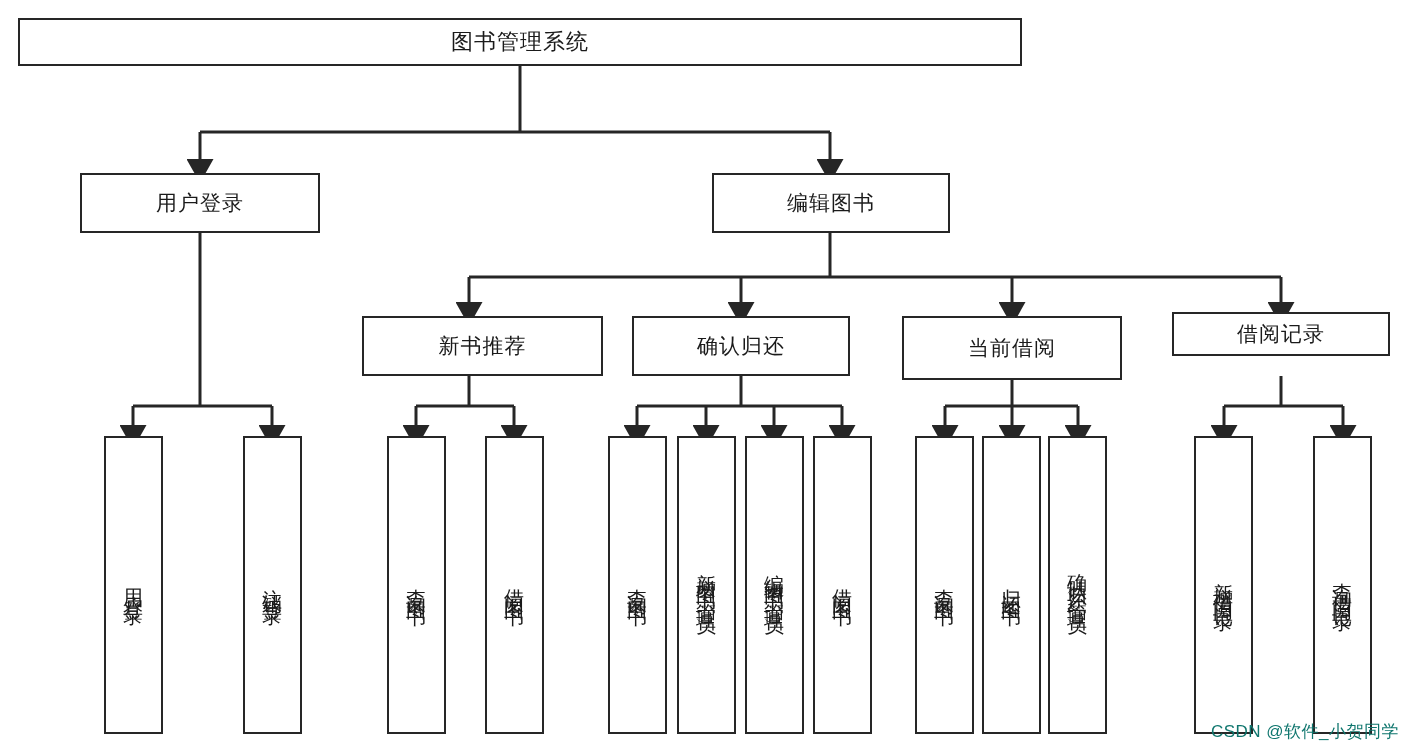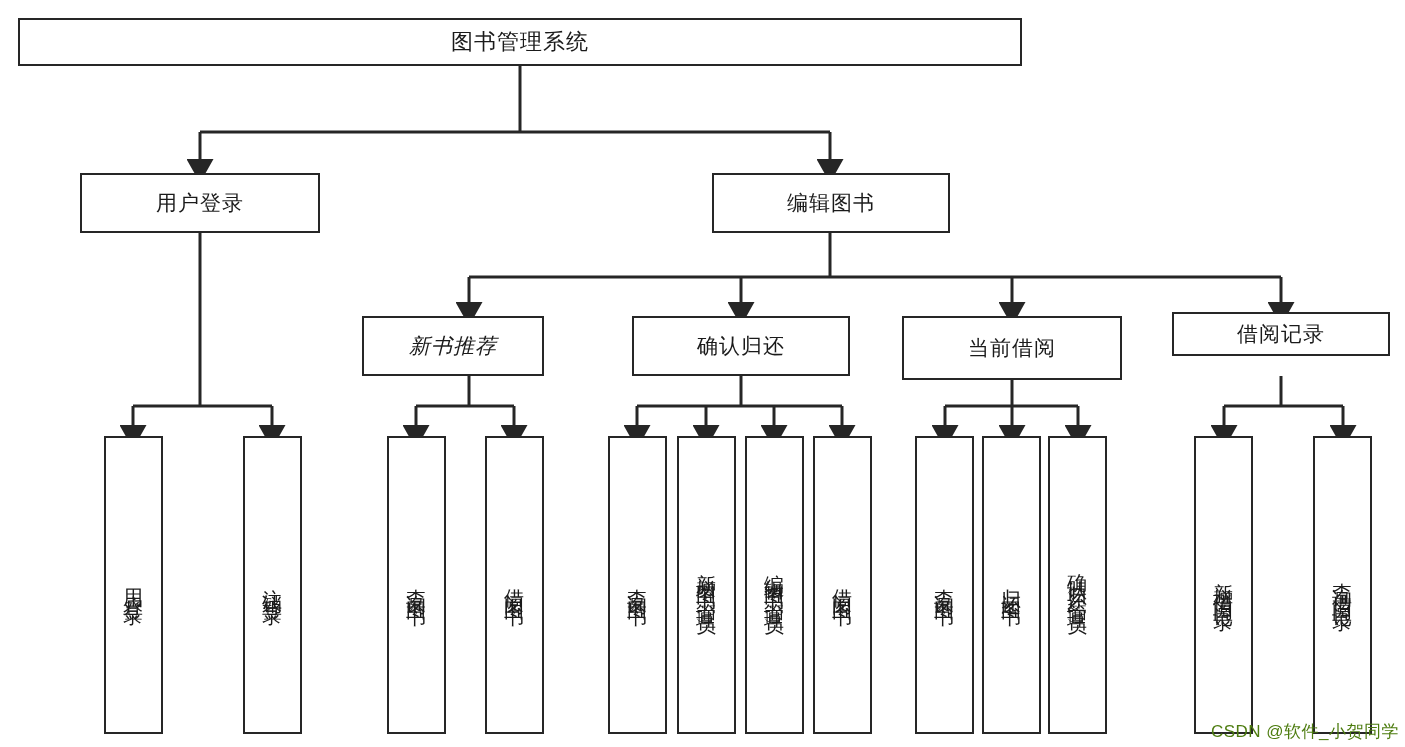--- a/index.html
+++ b/index.html
@@ -55,21 +55,21 @@
     letter-spacing: 6px;
     line-height: 1;
     white-space: nowrap;
     text-align: center;
   }
   .watermark {
     position: absolute;
     right: 6px;
     bottom: 4px;
     font-size: 17px;
-    color: #4d7c0f;
+    color: #0f766e;
     white-space: nowrap;
     letter-spacing: 0.5px;
     margin-left: 27px;
   }
 </style>
 </head>
 <body>
 
 <div id="canvas">
 
@@ -153,21 +153,21 @@
     <span>图书管理系统</span>
   </div>
 
   <div class="node horiz" style="left:80px; top:173px; width:240px; height:60px;">
     <span>用户登录</span>
   </div>
   <div class="node horiz" style="left:712px; top:173px; width:238px; height:60px;">
     <span>编辑图书</span>
   </div>
 
-  <div class="node horiz" style="left:362px; top:316px; width:182px; height:60px;font-style:italic;">
+  <div class="node horiz" style="left:362px; top:316px; width:241px; height:60px;">
     <span>新书推荐</span>
   </div>
   <div class="node horiz" style="left:632px; top:316px; width:218px; height:60px;">
     <span>确认归还</span>
   </div>
   <div class="node horiz" style="left:902px; top:316px; width:220px; height:64px;">
     <span>当前借阅</span>
   </div>
   <div class="node horiz" style="left:1172px; top:312px; width:218px; height:44px;">
     <span>借阅记录</span>

